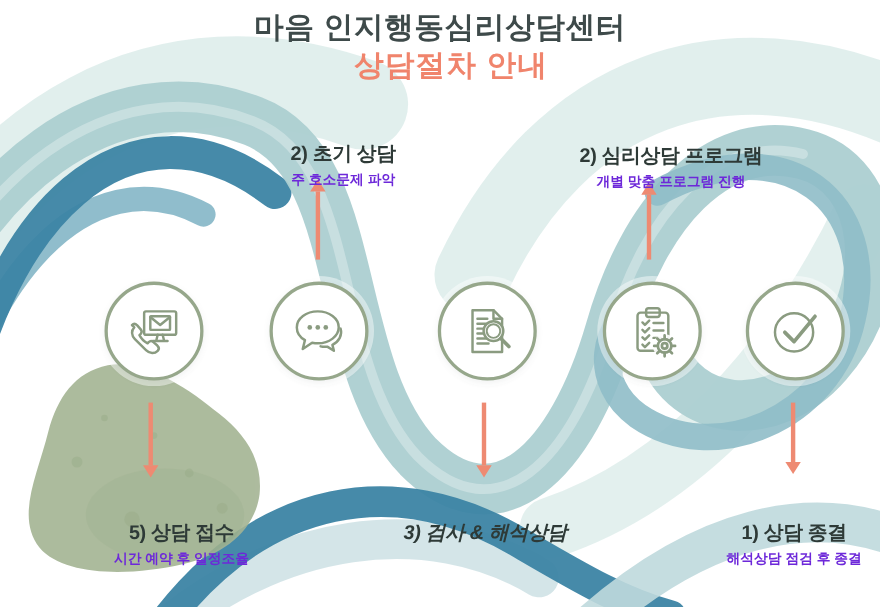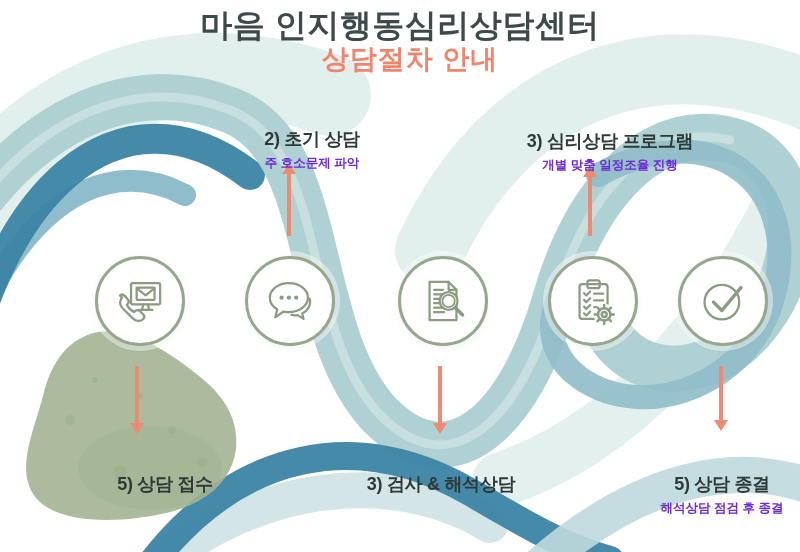--- a/index.html
+++ b/index.html
@@ -6,21 +6,21 @@
   body{
     width:800px;height:552px;position:relative;overflow:hidden;
     background:#ffffff;
     font-family:"Liberation Sans","DejaVu Sans",sans-serif;
   }
   .stage{position:absolute;inset:0;width:800px;height:552px;}
   svg.bg{position:absolute;left:0;top:0;width:800px;height:552px;}
 
   
   .header{position:absolute;left:0;top:8px;width:800px;text-align:center;z-index:5;}
-  .title{font-size:32px;font-weight:bold;color:#3e4a4a;letter-spacing:0.5px;line-height:34px;}
+  .title{font-size:27px;font-weight:bold;color:#3e4a4a;letter-spacing:0.5px;line-height:34px;}
   .subtitle{font-size:27px;font-weight:bold;color:#f0846c;letter-spacing:1px;line-height:32px;margin-top:1px;padding-left:20px;}
 
   
   .step-circle{
     position:absolute;width:90px;height:90px;border-radius:50%;
     background:#ffffff;border:3px solid #96a78b;box-sizing:border-box;
     display:flex;align-items:center;justify-content:center;z-index:4;
     box-shadow:0 0 0 5px rgba(255,255,255,0.45), 0 2px 6px rgba(40,60,55,0.12);
   }
   .step-circle svg{width:56px;height:56px;}
@@ -154,34 +154,35 @@
     <div class="head"></div>
       <div class="shaft" style="height:59px;"></div>
   </div>
   <div class="arrow down" style="left:721px;top:366px;">
     <div class="shaft" style="height:54px;"></div>
       <div class="head"></div>
   </div>
 
   <div class="step-text" style="left:165px;top:448px;">
     <div class="step-label">5) 상담 접수</div>
+    <div class="step-desc">시간 예약 후 일정조율</div>
   </div>
 
   <div class="step-text" style="left:312px;top:103px;">
     <div class="step-label">2) 초기 상담</div>
     <div class="step-desc">주 호소문제 파악</div>
   </div>
 
-  <div class="step-text" style="left:441px;top:448px;">
+  <div class="step-text" style="left:441px;top:448px;font-style:italic;">
     <div class="step-label">3) 검사 &amp; 해석상담</div>
   </div>
 
   <div class="step-text" style="left:610px;top:105px;">
-    <div class="step-label">3) 심리상담 프로그램</div>
-    <div class="step-desc">개별 맞춤 일정조율 진행</div>
+    <div class="step-label">2) 심리상담 프로그램</div>
+    <div class="step-desc">개별 맞춤 프로그램 진행</div>
   </div>
 
   <div class="step-text" style="left:722px;top:448px;">
-    <div class="step-label">5) 상담 종결</div>
+    <div class="step-label">1) 상담 종결</div>
     <div class="step-desc">해석상담 점검 후 종결</div>
   </div>
 
 </div>
 
 </body></html>

